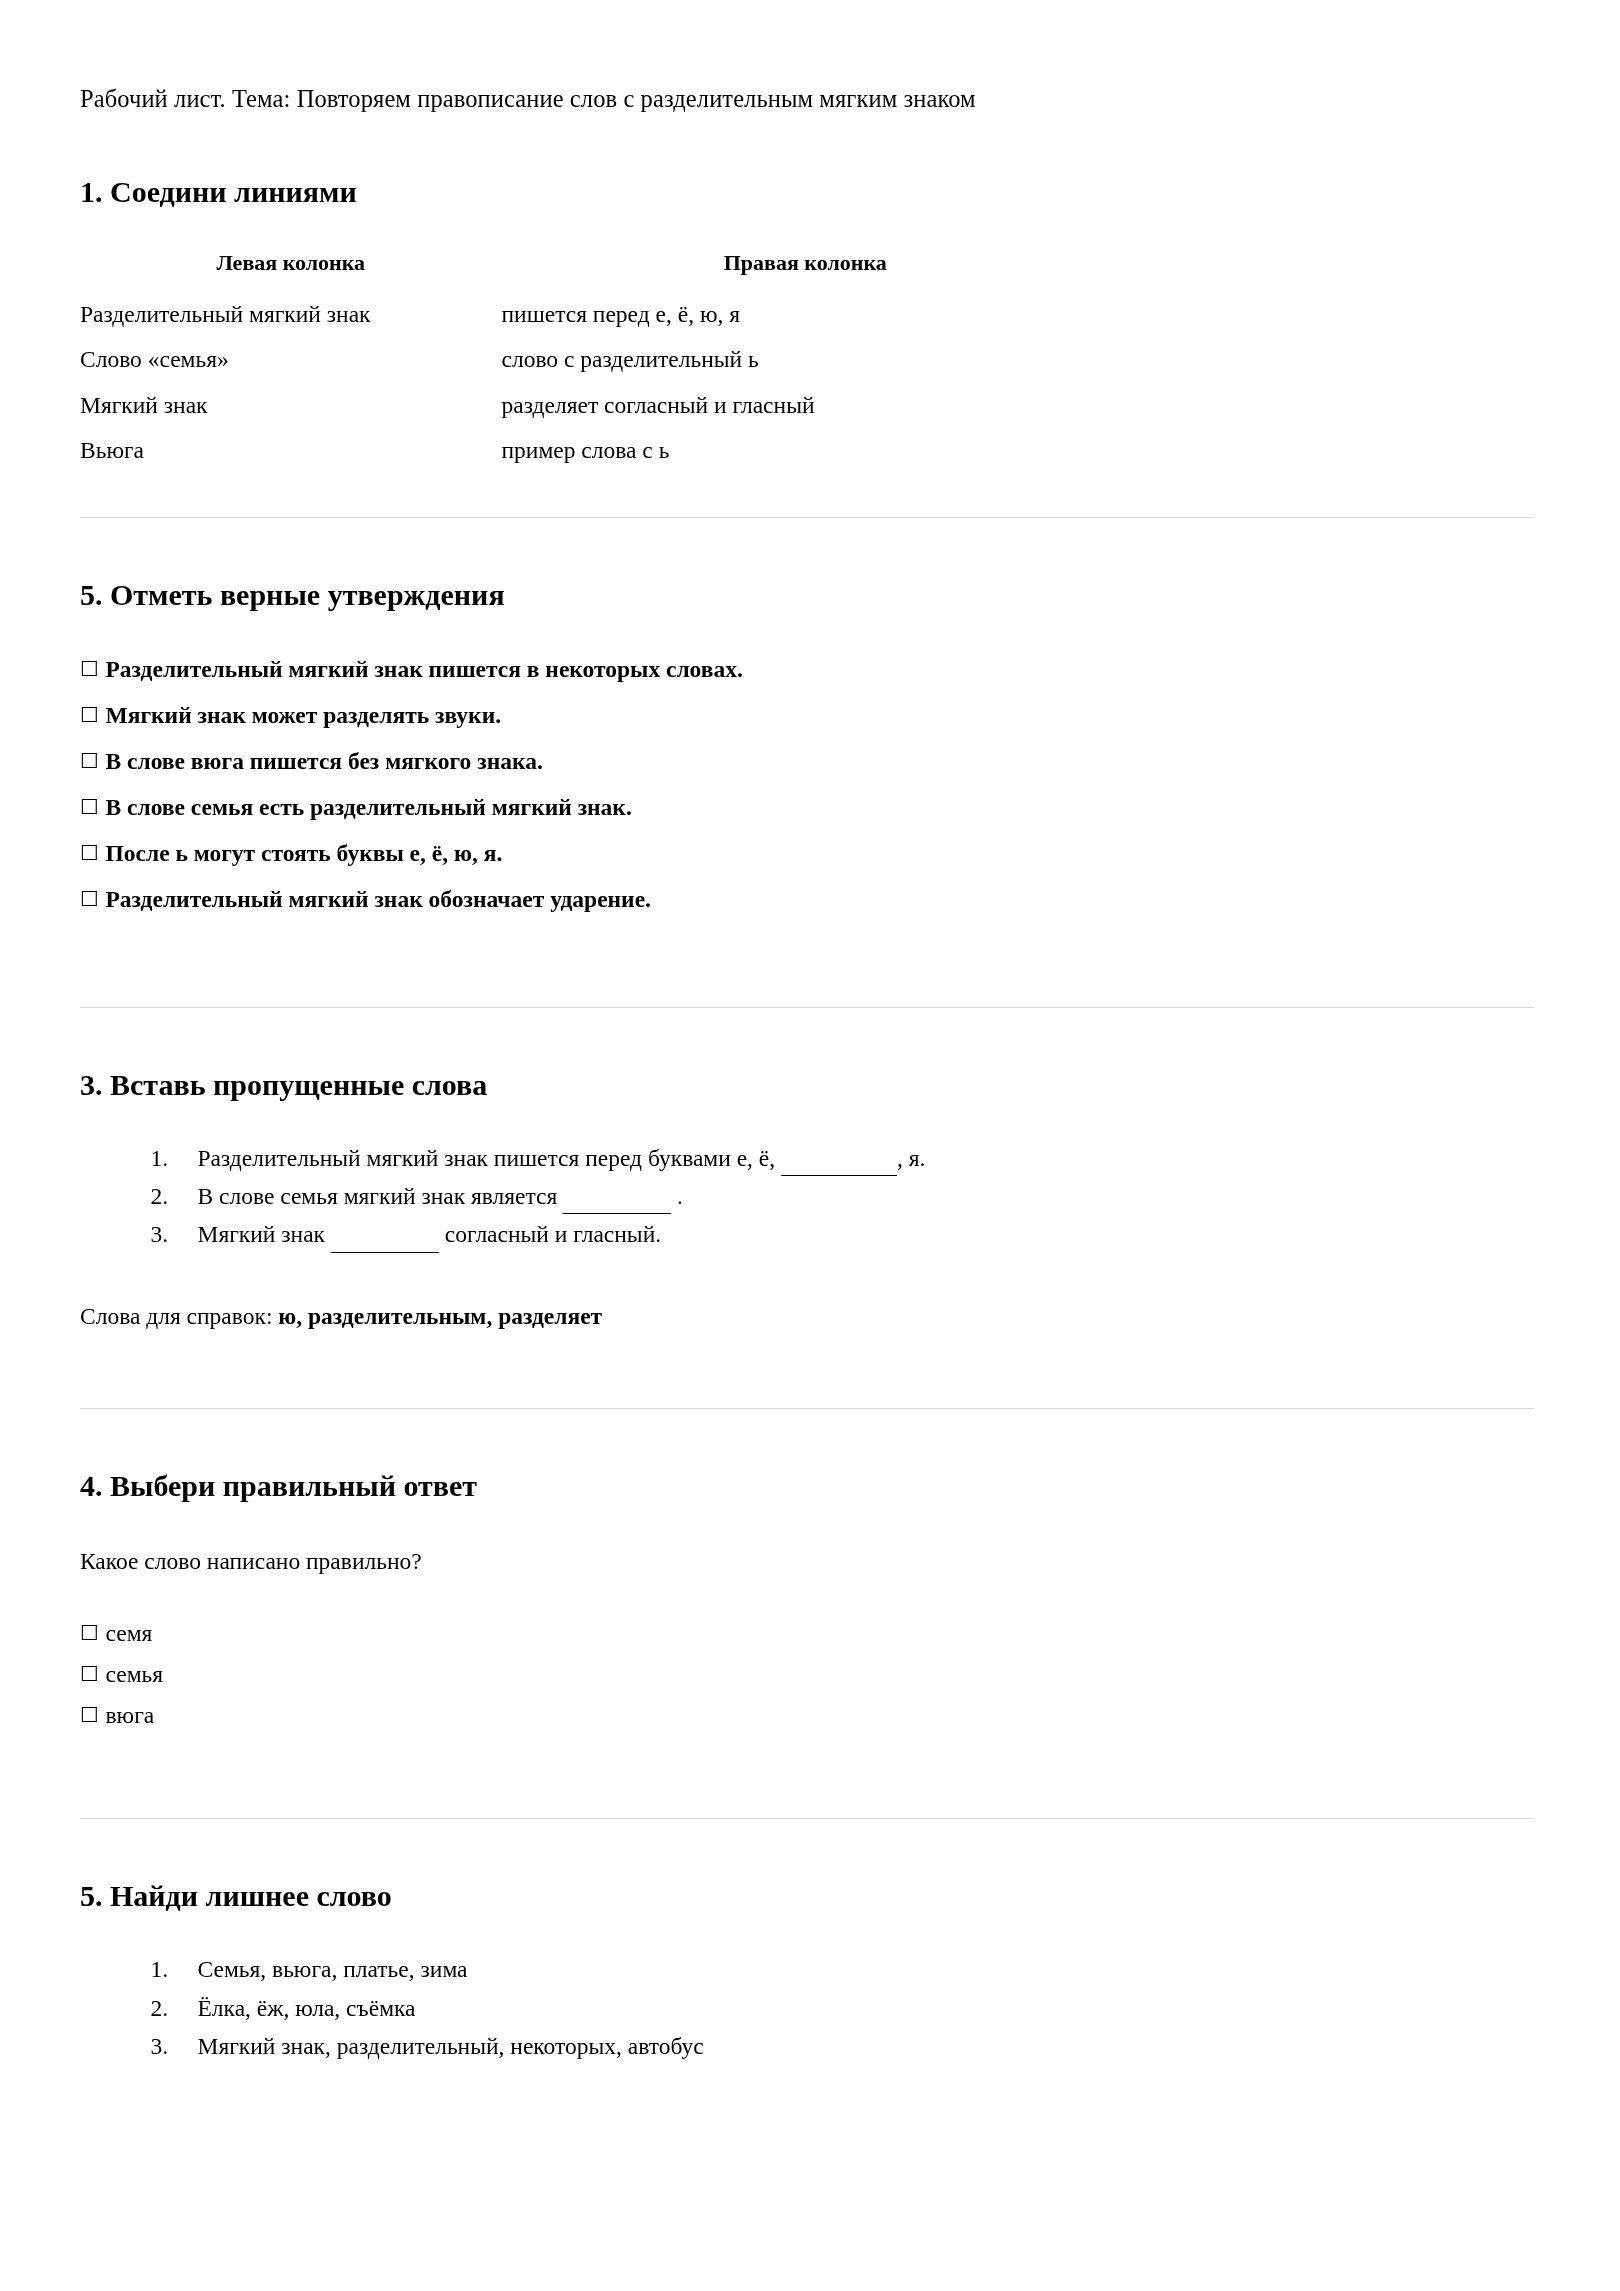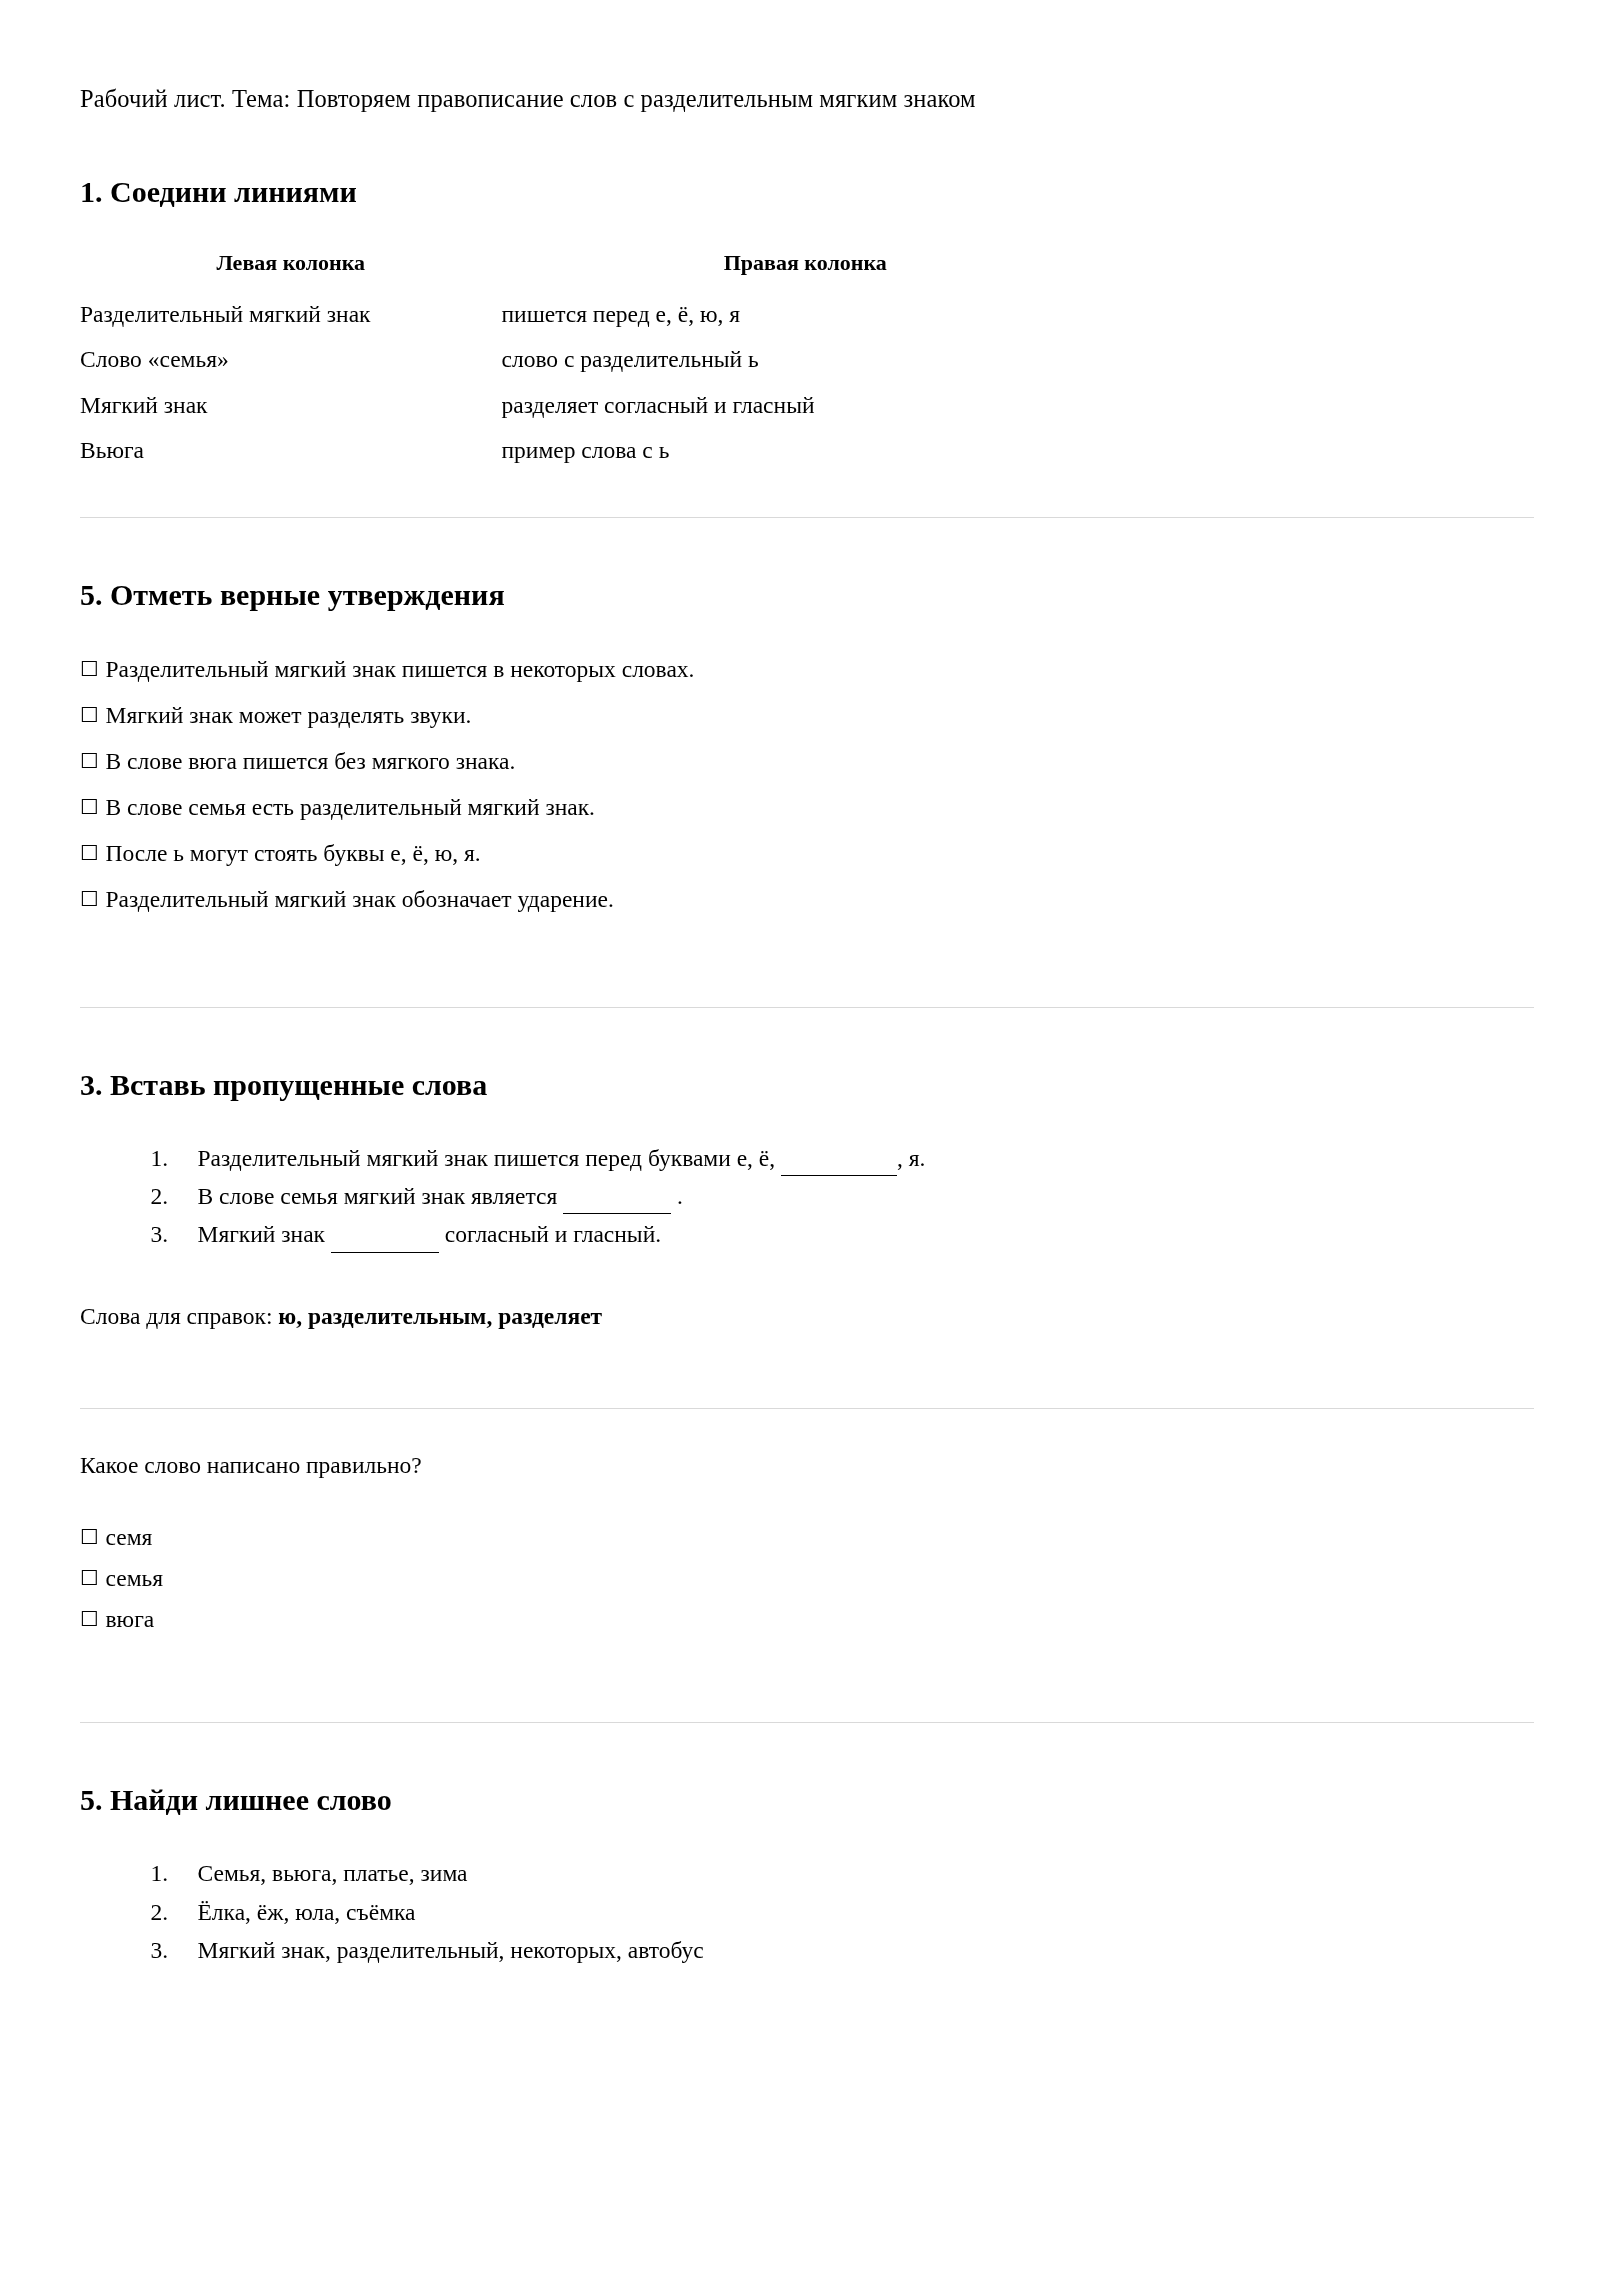--- a/index.html
+++ b/index.html
@@ -86,21 +86,21 @@
   .check-box {
     font-family: "DejaVu Sans", sans-serif;
     font-size: 20.6px;
     line-height: 1;
     display: inline-block;
     width: 21.6px;
     margin-right: 3.9px;
     position: relative;
     top: -1px;
   }
-  .check-list.tight li { padding-bottom: 16.7px; }
+  .check-list.tight li { padding-bottom: 16.7px; font-weight: bold; }
 
   
   ol.num-list {
     margin: 37px 0 0 0;
     padding-left: 94px;
     font-size: 23.5px;
     line-height: 1.45;
   }
   ol.num-list li {
     padding: 0 0 2.9px 23.5px;
@@ -218,20 +218,21 @@
 
     <p class="ref-line">
       <span>Слова для справок: </span><span class="ref-words">ю, разделительным, разделяет</span>
     </p>
 
     <div class="spacer-lg"></div>
     <hr class="divider">
   </div>
 
   <div class="section">
+    <h2 class="section-heading">4. Выбери правильный ответ</h2>
 
     <p class="question-text">Какое слово написано правильно?</p>
 
     <ul class="check-list">
       <li>
         <span class="check-box">☐</span><span>семя</span>
       </li>
       <li>
         <span class="check-box">☐</span><span>семья</span>
       </li>

